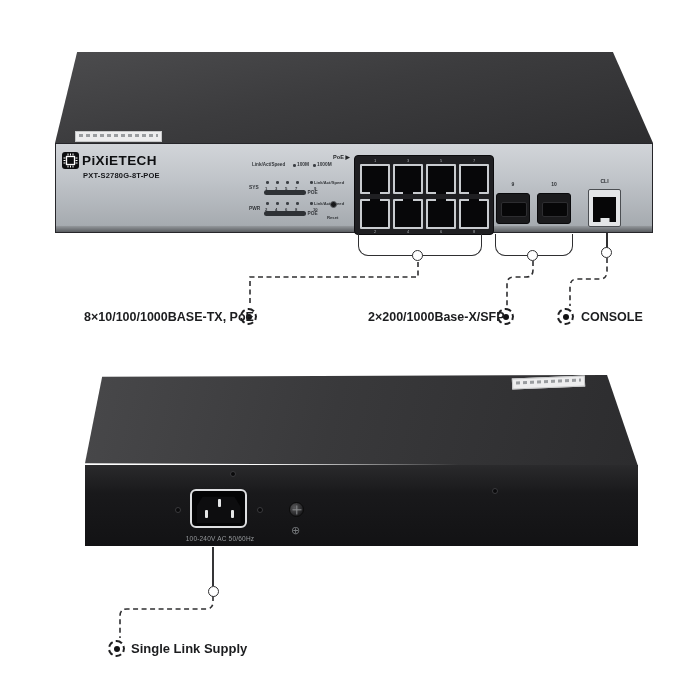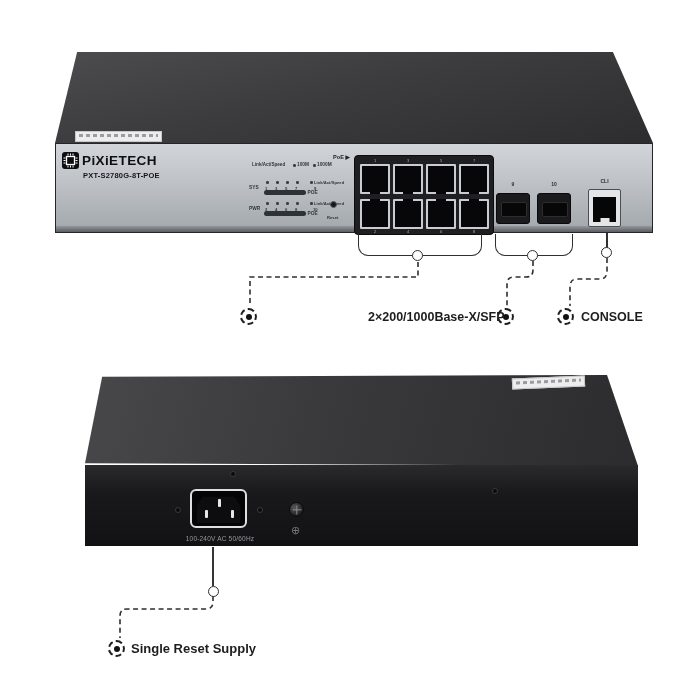--- a/index.html
+++ b/index.html
@@ -223,23 +223,24 @@
       <path d="M607,258 V271 Q607,279 600,279 H577 Q570,279 570,287 V306"></path>
       <path d="M213,596 V602 Q213,609 206,609 H127 Q120,609 120,616 V638"></path>
     </g>
   </svg>
 
   <div class="marker" style="left:240px;top:308px"></div>
   <div class="marker" style="left:497px;top:308px"></div>
   <div class="marker" style="left:557px;top:308px"></div>
   <div class="marker" style="left:108px;top:640px"></div>
 
+  <div class="callout" style="left:84px;top:310px">8×10/100/1000BASE-TX, PoE</div>
   <div class="callout" style="left:368px;top:310px">2×200/1000Base-X/SFP</div>
   <div class="callout" style="left:581px;top:310px">CONSOLE</div>
-  <div class="callout" style="left:131px;top:642px;font-size:13px">Single Reset Supply</div>
+  <div class="callout" style="left:131px;top:642px;font-size:13px">Single Link Supply</div>
 
   <section>
     <div class="abs back-top"></div>
     <div class="abs sticker back-sticker">
         <i></i>
       </div>
     <div class="abs back-panel"></div>
 
     <div class="screw" style="left:230px;top:471px"></div>
     <div class="screw" style="left:492px;top:488px"></div>

